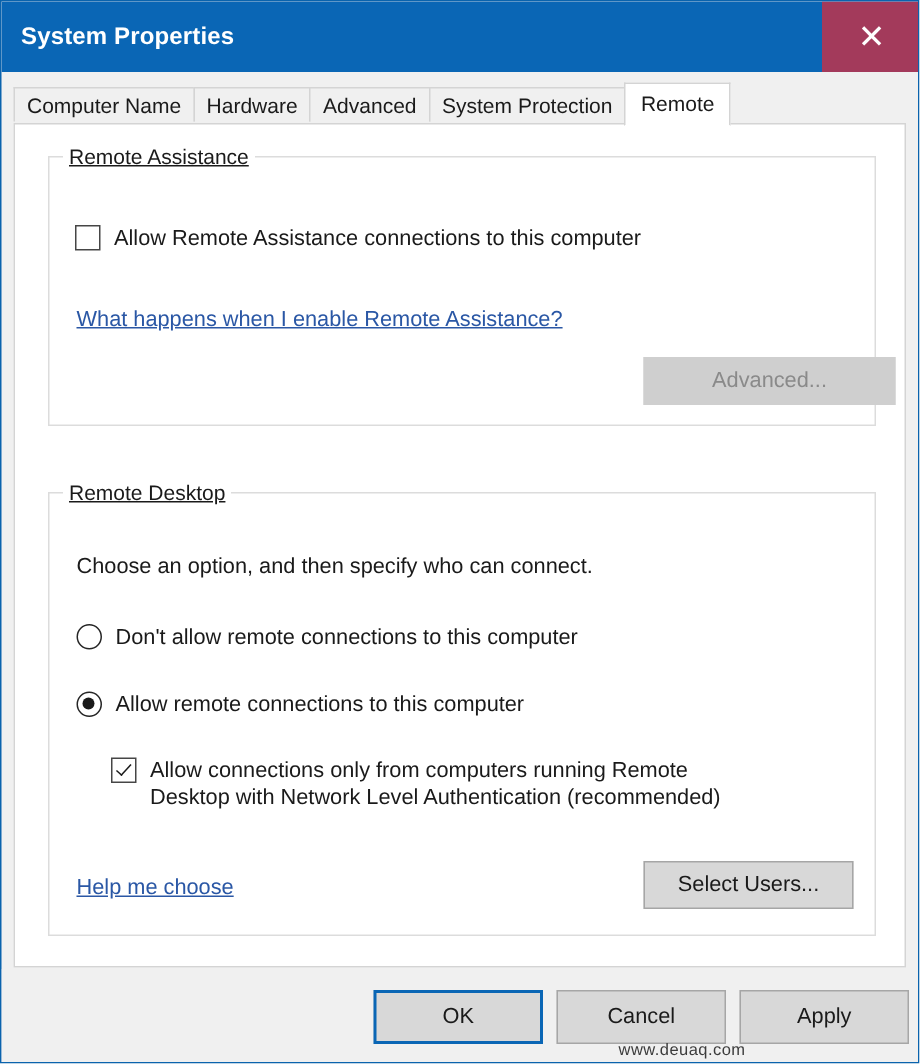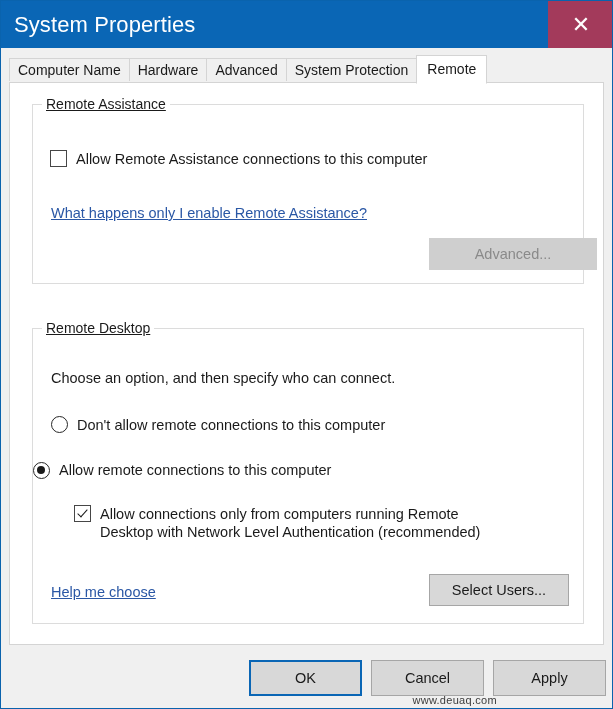--- a/index.html
+++ b/index.html
@@ -26,22 +26,22 @@
     left: 0; top: 0;
     width: 613px;
     height: 47px;
     background: #0a66b5;
     display: flex;
     align-items: center;
     justify-content: space-between;
   }
   .title-text {
     color: #ffffff;
-    font-size: 22px;
-    font-weight: 400;
+    font-size: 16px;
+    font-weight: 700;
     padding-left: 13px;
     letter-spacing: 0.1px;
     white-space: nowrap;
   }
   .close-btn {
     width: 66px;
     height: 47px;
     background: #a33a5b;
     display: flex;
     align-items: center;
@@ -250,36 +250,36 @@
   <div class="tabpage">
 
     <div class="groupbox" id="gb-assistance">
       <div class="group-legend">Remote Assistance</div>
 
       <div class="row" style="left:17px; top:45px;">
         <span class="checkbox"></span>
         <span class="ctl-label">Allow Remote Assistance connections to this computer</span>
       </div>
 
-      <div class="link" style="left:18px; top:100px;">What happens only I enable Remote Assistance?</div>
+      <div class="link" style="left:18px; top:100px;">What happens when I enable Remote Assistance?</div>
 
       <div class="btn disabled" style="left:396px; top:133px; width:168px; height:32px;">Advanced...</div>
     </div>
 
     <div class="groupbox" id="gb-desktop">
       <div class="group-legend">Remote Desktop</div>
 
       <div class="static-text" style="left:18px; top:41px;">Choose an option, and then specify who can connect.</div>
 
       <div class="row" style="left:18px; top:87px;">
         <span class="radio"></span>
         <span class="ctl-label">Don't allow remote connections to this computer</span>
       </div>
 
-      <div class="row" style="left:0; top:132px;align-items:center;">
+      <div class="row" style="left:18px; top:132px;">
         <span class="radio selected"></span>
         <span class="ctl-label">Allow remote connections to this computer</span>
       </div>
 
       <div class="row" style="left:41px; top:176px; width:480px;">
         <span class="checkbox checked"></span>
         <span class="ctl-label" style="white-space:normal;">
           <span>Allow connections only from computers running Remote</span><br>
           <span>Desktop with Network Level Authentication (recommended)</span>
         </span>

